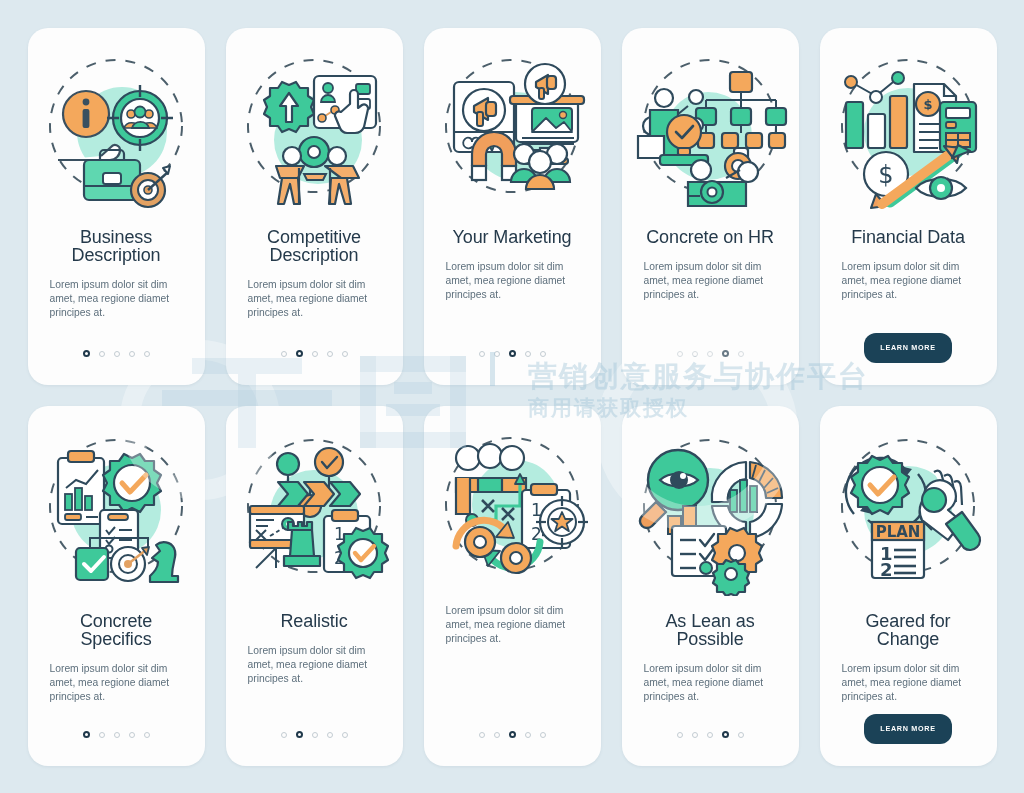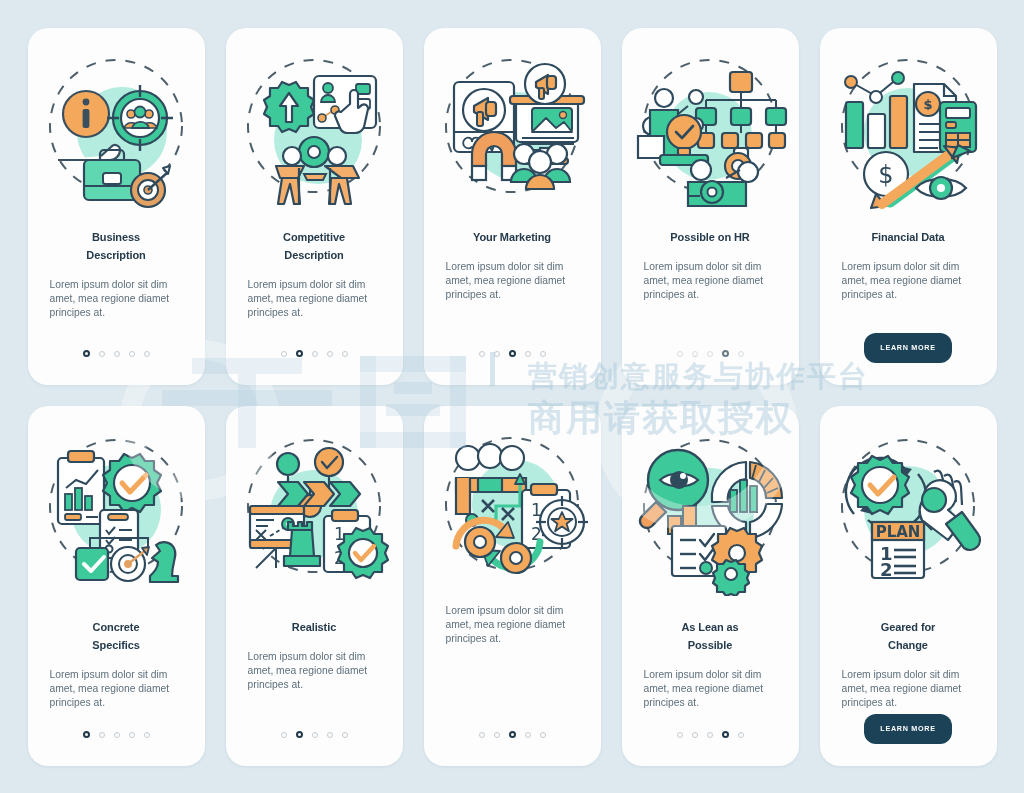--- a/index.html
+++ b/index.html
@@ -42,30 +42,30 @@
   .art{
     width:168px;height:178px;
     margin-top:12px;
     position:relative;
     flex:none;
   }
   .art svg{display:block;width:100%;height:100%;}
 
   .title{
     color:#253a4b;
-    font-weight:bold;
-    font-size:11px;
+    font-weight:normal;
+    font-size:18px;
     line-height:18px;
     text-align:center;
     letter-spacing:-0.1px;
     padding:0 12px;
     margin:0;
   }
   .r1 .title{margin-top:10px;}
-  .r2 .title{margin-top:22px;}
+  .r2 .title{margin-top:16px;}
 
   .desc{
     color:#5d6f7c;
     font-size:10.3px;
     line-height:14.2px;
     text-align:left;
     padding:0 22px;
     margin:0;
     margin-top:14px;
   }
@@ -120,21 +120,21 @@
     opacity:.55;
   }
   .wm-text{
     position:absolute;
     color:rgba(160,195,215,.42);
     font-family:"DejaVu Sans", sans-serif;
     font-weight:bold;
     white-space:nowrap;
   }
   .wm-line1{left:528px;top:357px;font-size:29px;letter-spacing:2px;}
-  .wm-line2{left:528px;top:394px;font-size:36px;letter-spacing:2px;}
+  .wm-line2{left:528px;top:394px;font-size:21px;letter-spacing:2px;}
   .wm-bar{
     position:absolute;left:490px;top:352px;width:5px;height:34px;
     background:rgba(160,195,215,.42);
   }
   .wm-circle{
     position:absolute;
     border-radius:50%;
     border:26px solid rgba(255,255,255,.33);
   }
   .wm-c1{left:596px;top:330px;width:150px;height:150px;}
@@ -340,21 +340,21 @@
           <circle cx="112" cy="126" r="6" fill="#fff" stroke="#2f4a5c" stroke-width="2"></circle>
           <circle cx="75" cy="130" r="10" fill="#fff" stroke="#2f4a5c" stroke-width="2.2"></circle>
           <circle cx="122" cy="132" r="10" fill="#fff" stroke="#2f4a5c" stroke-width="2.2"></circle>
           <path d="M62 142 h58 v24 h-58z" fill="#3ec99a" stroke="#2f4a5c" stroke-width="2.2"></path>
           <circle cx="86" cy="152" r="11" fill="#3ec99a" stroke="#2f4a5c" stroke-width="2.2"></circle>
           <circle cx="86" cy="152" r="4.5" fill="#fff" stroke="#2f4a5c" stroke-width="2"></circle>
           <path d="M100 138 l14 -8" stroke="#2f4a5c" stroke-width="2.2"></path>
           <line x1="62" y1="156" x2="74" y2="156" stroke="#2f4a5c" stroke-width="2"></line>
         </svg>
       </div>
-      <div class="title">Possible on HR</div>
+      <div class="title">Concrete on HR</div>
       <div class="desc">Lorem ipsum dolor sit dim amet, mea regione diamet principes at.</div>
       <div class="spacer"></div>
       <div class="dots">
         <span class="dot"></span>
         <span class="dot"></span>
         <span class="dot"></span>
         <span class="dot active"></span>
         <span class="dot"></span>
       </div>
     </div>

